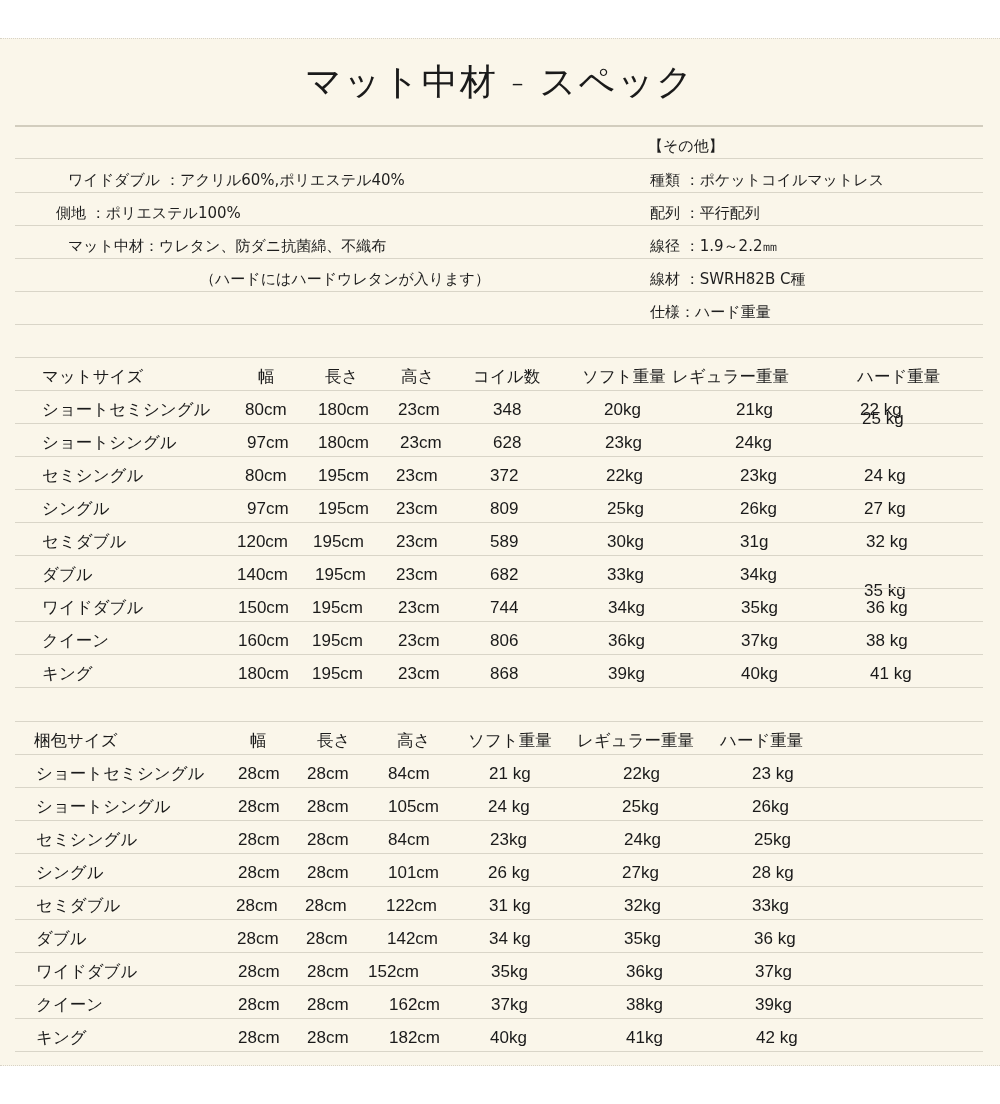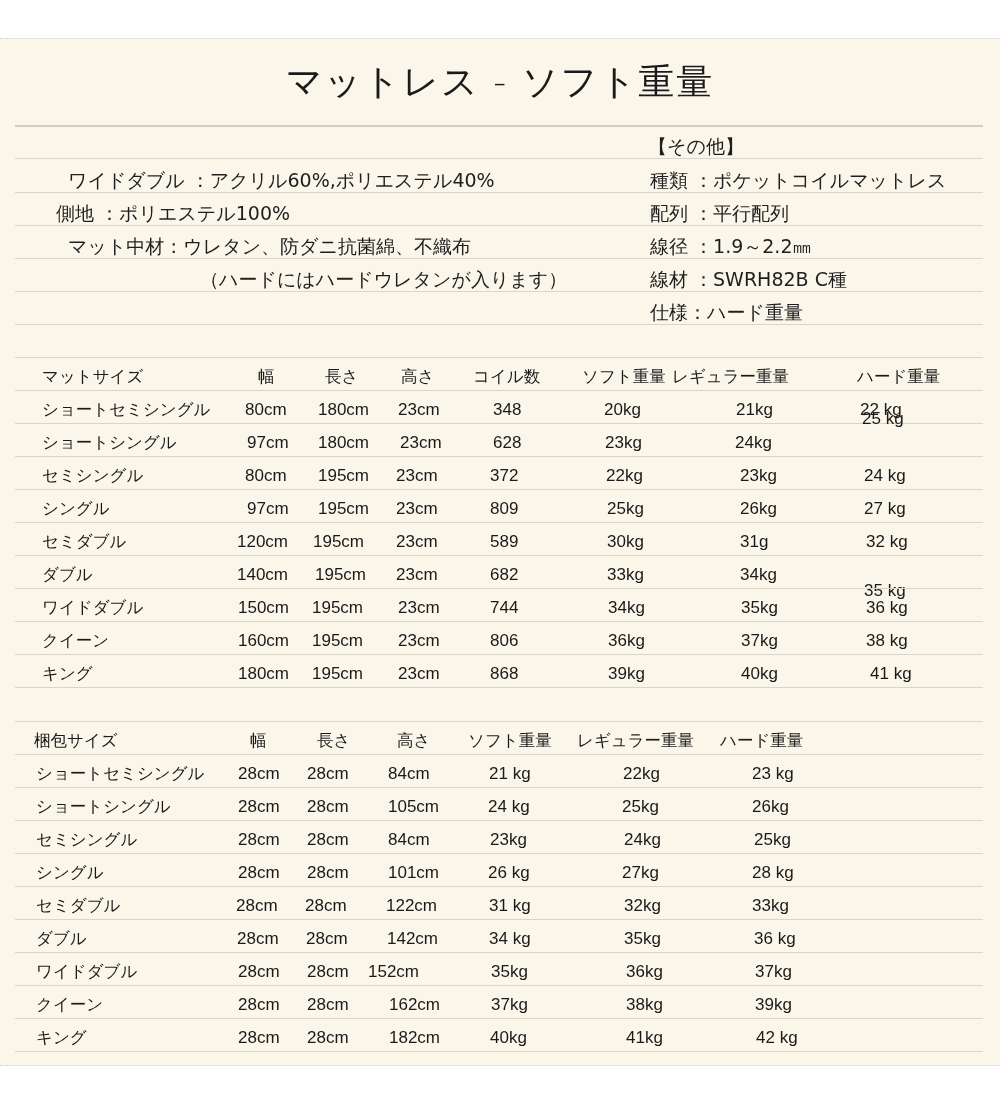--- a/index.html
+++ b/index.html
@@ -10,30 +10,30 @@
       background: #faf6ea;
       border-top: 1px dotted #d8d3c6;
       border-bottom: 1px dotted #d8d3c6;
     }
     .title {
       position: absolute; left: 0; top: 58px; width: 1000px; text-align: center;
       font-size: 36px; letter-spacing: 2px; font-weight: 300; color: #1a1a1a;
     }
     .hline { position: absolute; left: 15px; width: 968px; height: 1px; background: #d9d5c8; }
     .hline.thick { height: 2px; background: #d2cdbe; }
-    .txt { position: absolute; font-size: 19px; white-space: nowrap; line-height: 24px; color: #1e1e1e; }
+    .txt { position: absolute; font-size: 15px; white-space: nowrap; line-height: 24px; color: #1e1e1e; }
     .cell { position: absolute; font-size: 17px; white-space: nowrap; line-height: 22px; color: #1a1a1a; font-family: "Liberation Sans", "DejaVu Sans", sans-serif; }
     .cell.jp { font-family: "DejaVu Sans", sans-serif; font-size: 16.5px; }
   </style>
 </head>
 <body>
 
 <div class="panel"></div>
 
-<div class="title">マットレス - ソフト重量</div>
+<div class="title">マット中材 - スペック</div>
 
 <div class="hline thick" style="top:125px"></div>
 <div class="hline" style="top:158px"></div>
 <div class="hline" style="top:192px"></div>
 <div class="hline" style="top:225px"></div>
 <div class="hline" style="top:258px"></div>
 <div class="hline" style="top:291px"></div>
 <div class="hline" style="top:324px"></div>
 
 <div class="txt" style="left:68px; top:168px">ワイドダブル ：アクリル60%,ポリエステル40%</div>

